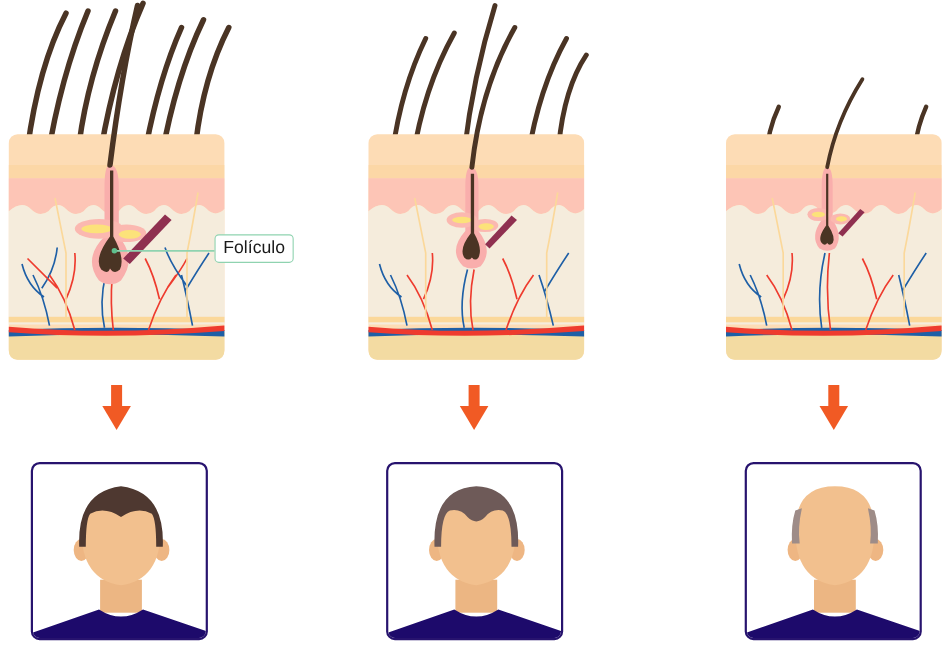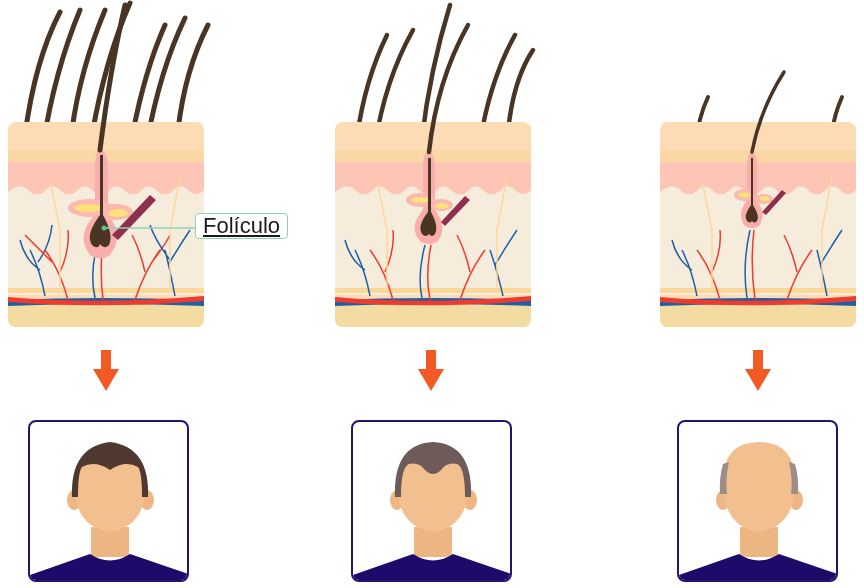--- a/index.html
+++ b/index.html
@@ -1,21 +1,21 @@
 <!DOCTYPE html>
 <html><head>
   <meta charset="utf-8">
   <style>
     html, body { margin: 0; padding: 0; background: #ffffff; }
     body { width: 864px; height: 588px; position: relative; overflow: hidden; font-family: "Liberation Sans", sans-serif; }
     .stage { position: absolute; }
     .skin { position: absolute; overflow: visible; }
     .arrow { position: absolute; }
     .portrait { position: absolute; box-sizing: border-box; border: 2px solid #27136e; border-radius: 8px; overflow: hidden; background: #fff; }
-    .label { position: absolute; left: 195px; top: 213px; padding: 2px 7px; background: #fff; border: 1.5px solid #8fd3b0; border-radius: 4px; font-size: 22px; color: #1a1a1a; line-height: 20px; white-space: nowrap; text-decoration: underline; }
+    .label { position: absolute; left: 195px; top: 213px; padding: 2px 7px; background: #fff; border: 1.5px solid #8fd3b0; border-radius: 4px; font-size: 16px; color: #1a1a1a; line-height: 20px; white-space: nowrap; }
   </style>
 </head>
 <body>
 
 <div class="stage">
   <svg class="skin" style="left:0;top:0" width="220" height="330" viewBox="0 0 220 330">
     <g stroke="#4a3424" stroke-linecap="round" fill="none">
       <path d="M25 135 Q35 60 60 12" stroke-width="5"></path>
       <path d="M43 145 Q55 70 80 10" stroke-width="5"></path>
       <path d="M72 130 Q80 70 105 10" stroke-width="5"></path>

